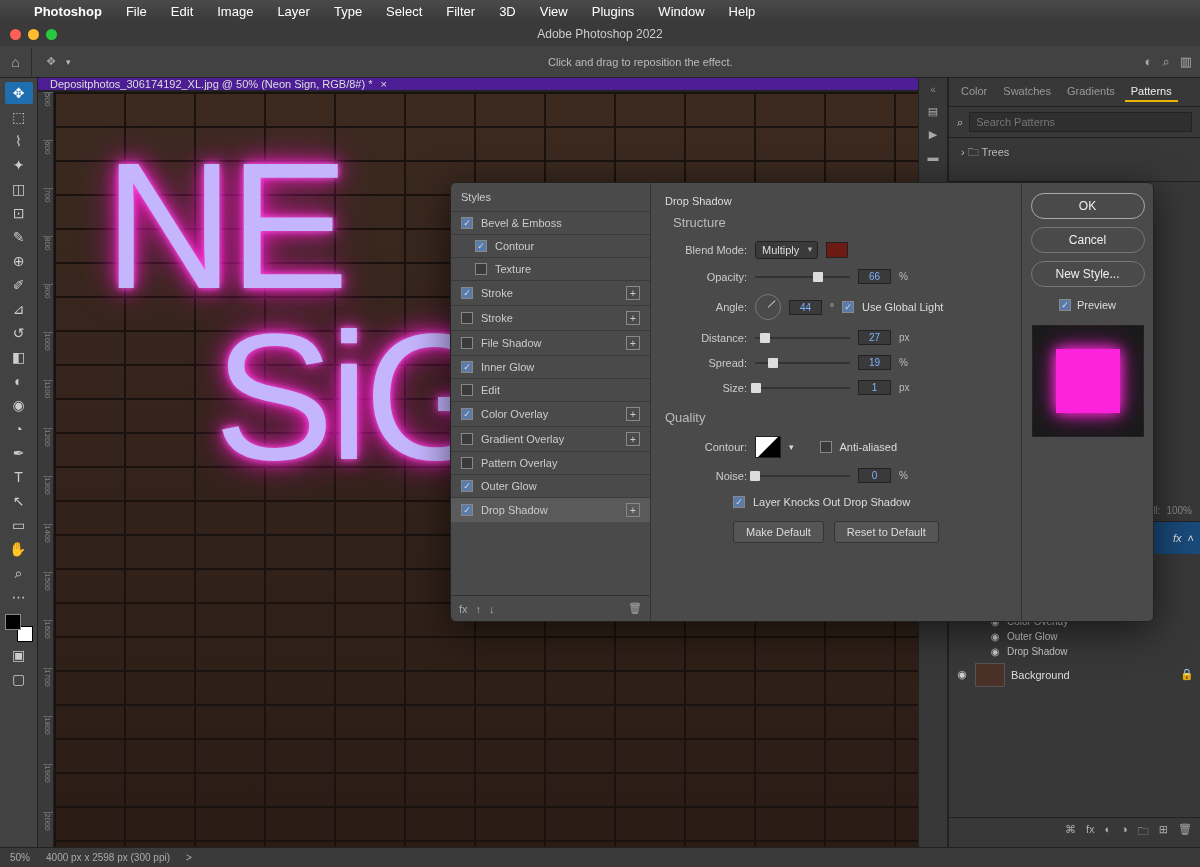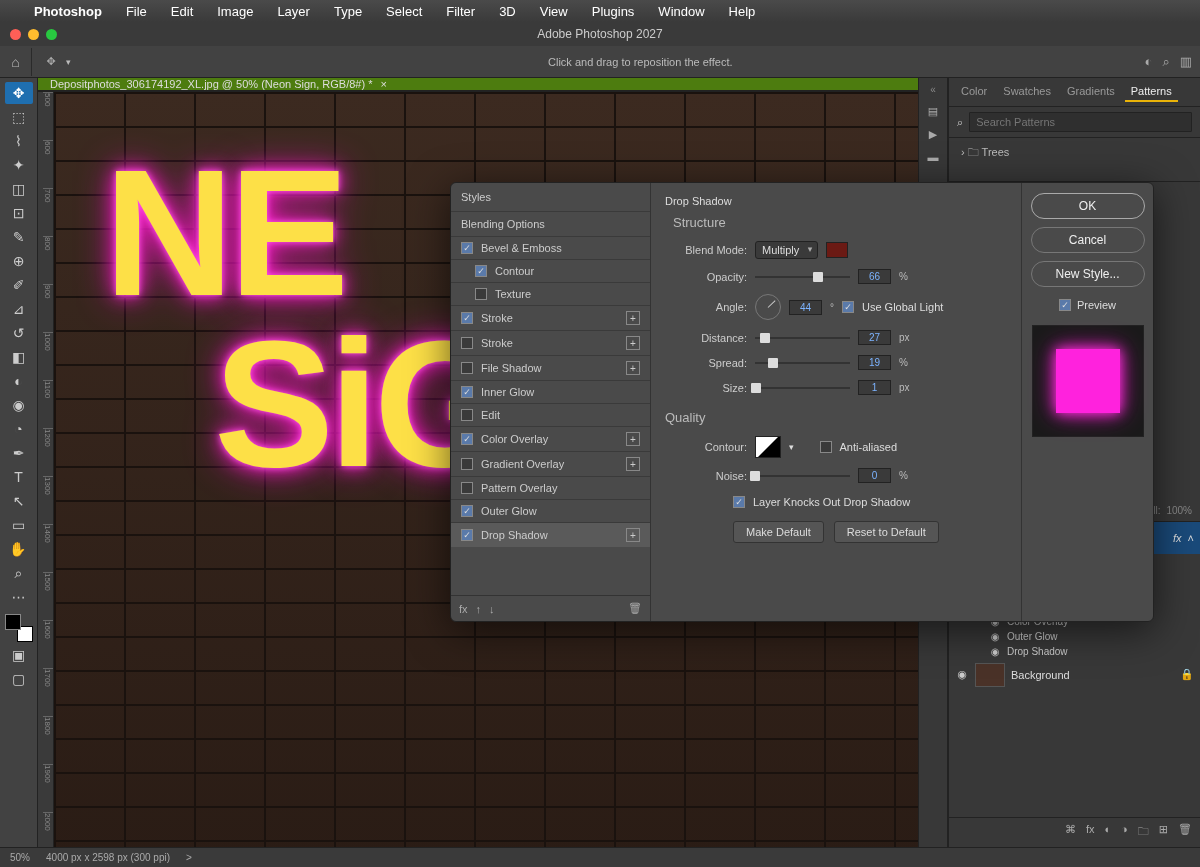--- a/index.html
+++ b/index.html
@@ -17,32 +17,32 @@
 .options-bar .hint{flex:1;text-align:center}
 .icon-btn{width:18px;height:18px;display:inline-flex;align-items:center;justify-content:center;color:#aaa}
 .main-area{display:flex;height:calc(867px - 22px - 24px - 32px - 20px)}
 .tool-col{width:38px;background:#424242;display:flex;flex-direction:column;align-items:center;padding-top:4px;gap:2px;border-right:1px solid #222}
 .tool-col .t{width:28px;height:22px;display:flex;align-items:center;justify-content:center;color:#ccc;font-size:14px;border-radius:2px}
 .tool-col .t.sel{background:#1f6fb0;color:#fff}
 .fgbg{position:relative;width:28px;height:28px;margin-top:4px}
 .fgbg .bg{position:absolute;right:0;bottom:0;width:16px;height:16px;background:#fff;border:1px solid #000}
 .fgbg .fg{position:absolute;left:0;top:0;width:16px;height:16px;background:#000;border:1px solid #888}
 .doc-area{flex:1;display:flex;flex-direction:column;background:#2a2a2a;position:relative;overflow:hidden}
-.doc-tab{height:24px;background:#4d7c0f;display:flex;align-items:center;padding:0 12px;font-size:11px;color:#ddd;border-bottom:1px solid #222}
+.doc-tab{height:24px;background:#4c1d95;display:flex;align-items:center;padding:0 12px;font-size:11px;color:#ddd;border-bottom:1px solid #222}
 .ruler-h{height:16px;background:#3a3a3a;color:#888;font-size:8px;display:flex;align-items:flex-end;padding-left:26px;overflow:hidden;border-bottom:1px solid #222}
 .ruler-v{width:16px;background:#3a3a3a;color:#888;font-size:8px;display:flex;flex-direction:column;align-items:flex-end;overflow:hidden;border-right:1px solid #222}
 .ruler-v span{height:48px;flex:0 0 48px;border-top:1px solid #666;padding-right:1px;writing-mode:vertical-rl}
 .canvas-wrap{flex:1;display:flex}
 .canvas{flex:1;position:relative;background:#262626;overflow:hidden}
 .brick{position:absolute;inset:0;background:
  repeating-linear-gradient(#1a120e 0 2px,transparent 2px 34px),
  repeating-linear-gradient(90deg,#1a120e 0 2px,transparent 2px 70px),
  linear-gradient(#3c2a20,#2a1c15);
  background-color:#3a281f}
-.neon{position:absolute;left:50px;top:55px;font-size:180px;font-weight:700;font-family:Arial,sans-serif;color:#fde047;text-shadow:0 0 6px #ff55ee,0 0 18px #ff22cc,0 0 36px #e010b0;letter-spacing:-5px;line-height:0.95}
+.neon{position:absolute;left:50px;top:48px;font-size:180px;font-weight:400;font-family:Arial,sans-serif;color:#c4b5fd;text-shadow:0 0 6px #ff55ee,0 0 18px #ff22cc,0 0 36px #e010b0;letter-spacing:-5px;line-height:0.95}
 .neon .l2{margin-left:110px}
 .mid-strip{width:30px;background:#383838;border-left:1px solid #222;border-right:1px solid #222;display:flex;flex-direction:column;align-items:center;padding-top:6px;gap:10px;color:#aaa;font-size:11px}
 .mid-strip .chev{font-size:10px;color:#888}
 .right-panels{width:252px;background:#383838;display:flex;flex-direction:column;border-left:1px solid #222}
 .panel-tabs{display:flex;gap:4px;padding:4px 6px;font-size:11px;color:#999;border-bottom:1px solid #222}
 .panel-tabs span{padding:3px 6px}
 .panel-tabs span.act{color:#eee;border-bottom:2px solid #eab308}
 .search-row{display:flex;align-items:center;padding:5px 8px;gap:6px;border-bottom:1px solid #222}
 .search-row input{flex:1;background:#2f2f2f;border:1px solid #222;color:#aaa;padding:3px 6px;font-size:11px;border-radius:1px}
 .pattern-body{flex:0 0 44px;padding:6px 12px;font-size:11px;color:#bbb;border-bottom:1px solid #222}
@@ -114,21 +114,21 @@
   <span>Window</span>
   <span>Help</span>
 </div>
 
 <div class="app-titlebar">
   <div class="traffic-lights">
     <span class="tl-red"></span>
     <span class="tl-yellow"></span>
     <span class="tl-green"></span>
   </div>
-  <span>Adobe Photoshop 2027</span>
+  <span>Adobe Photoshop 2022</span>
 </div>
 
 <div class="options-bar">
   <div class="home">⌂</div>
   <div class="move-opts">
     <span class="icon-btn">✥</span>
     <span style="font-size:9px">▾</span>
   </div>
   <div class="hint">Click and drag to reposition the effect.</div>
   <div class="right-icons">
@@ -296,21 +296,20 @@
 <div class="statusbar">
   <span>50%</span>
   <span>4000 px x 2598 px (300 ppi)</span>
   <span>&gt;</span>
 </div>
 
 <div class="dialog">
   <div class="dlg-body">
     <div class="styles-col">
       <div class="hdr">Styles</div>
-      <div class="bo">Blending Options</div>
       <div id="stylesList">
           <div class="style-item">
             <span class="chk on">✓</span>
             <span>Bevel &amp; Emboss</span>
           </div>
           <div class="style-item sub">
             <span class="chk on">✓</span>
             <span>Contour</span>
           </div>
           <div class="style-item sub">

